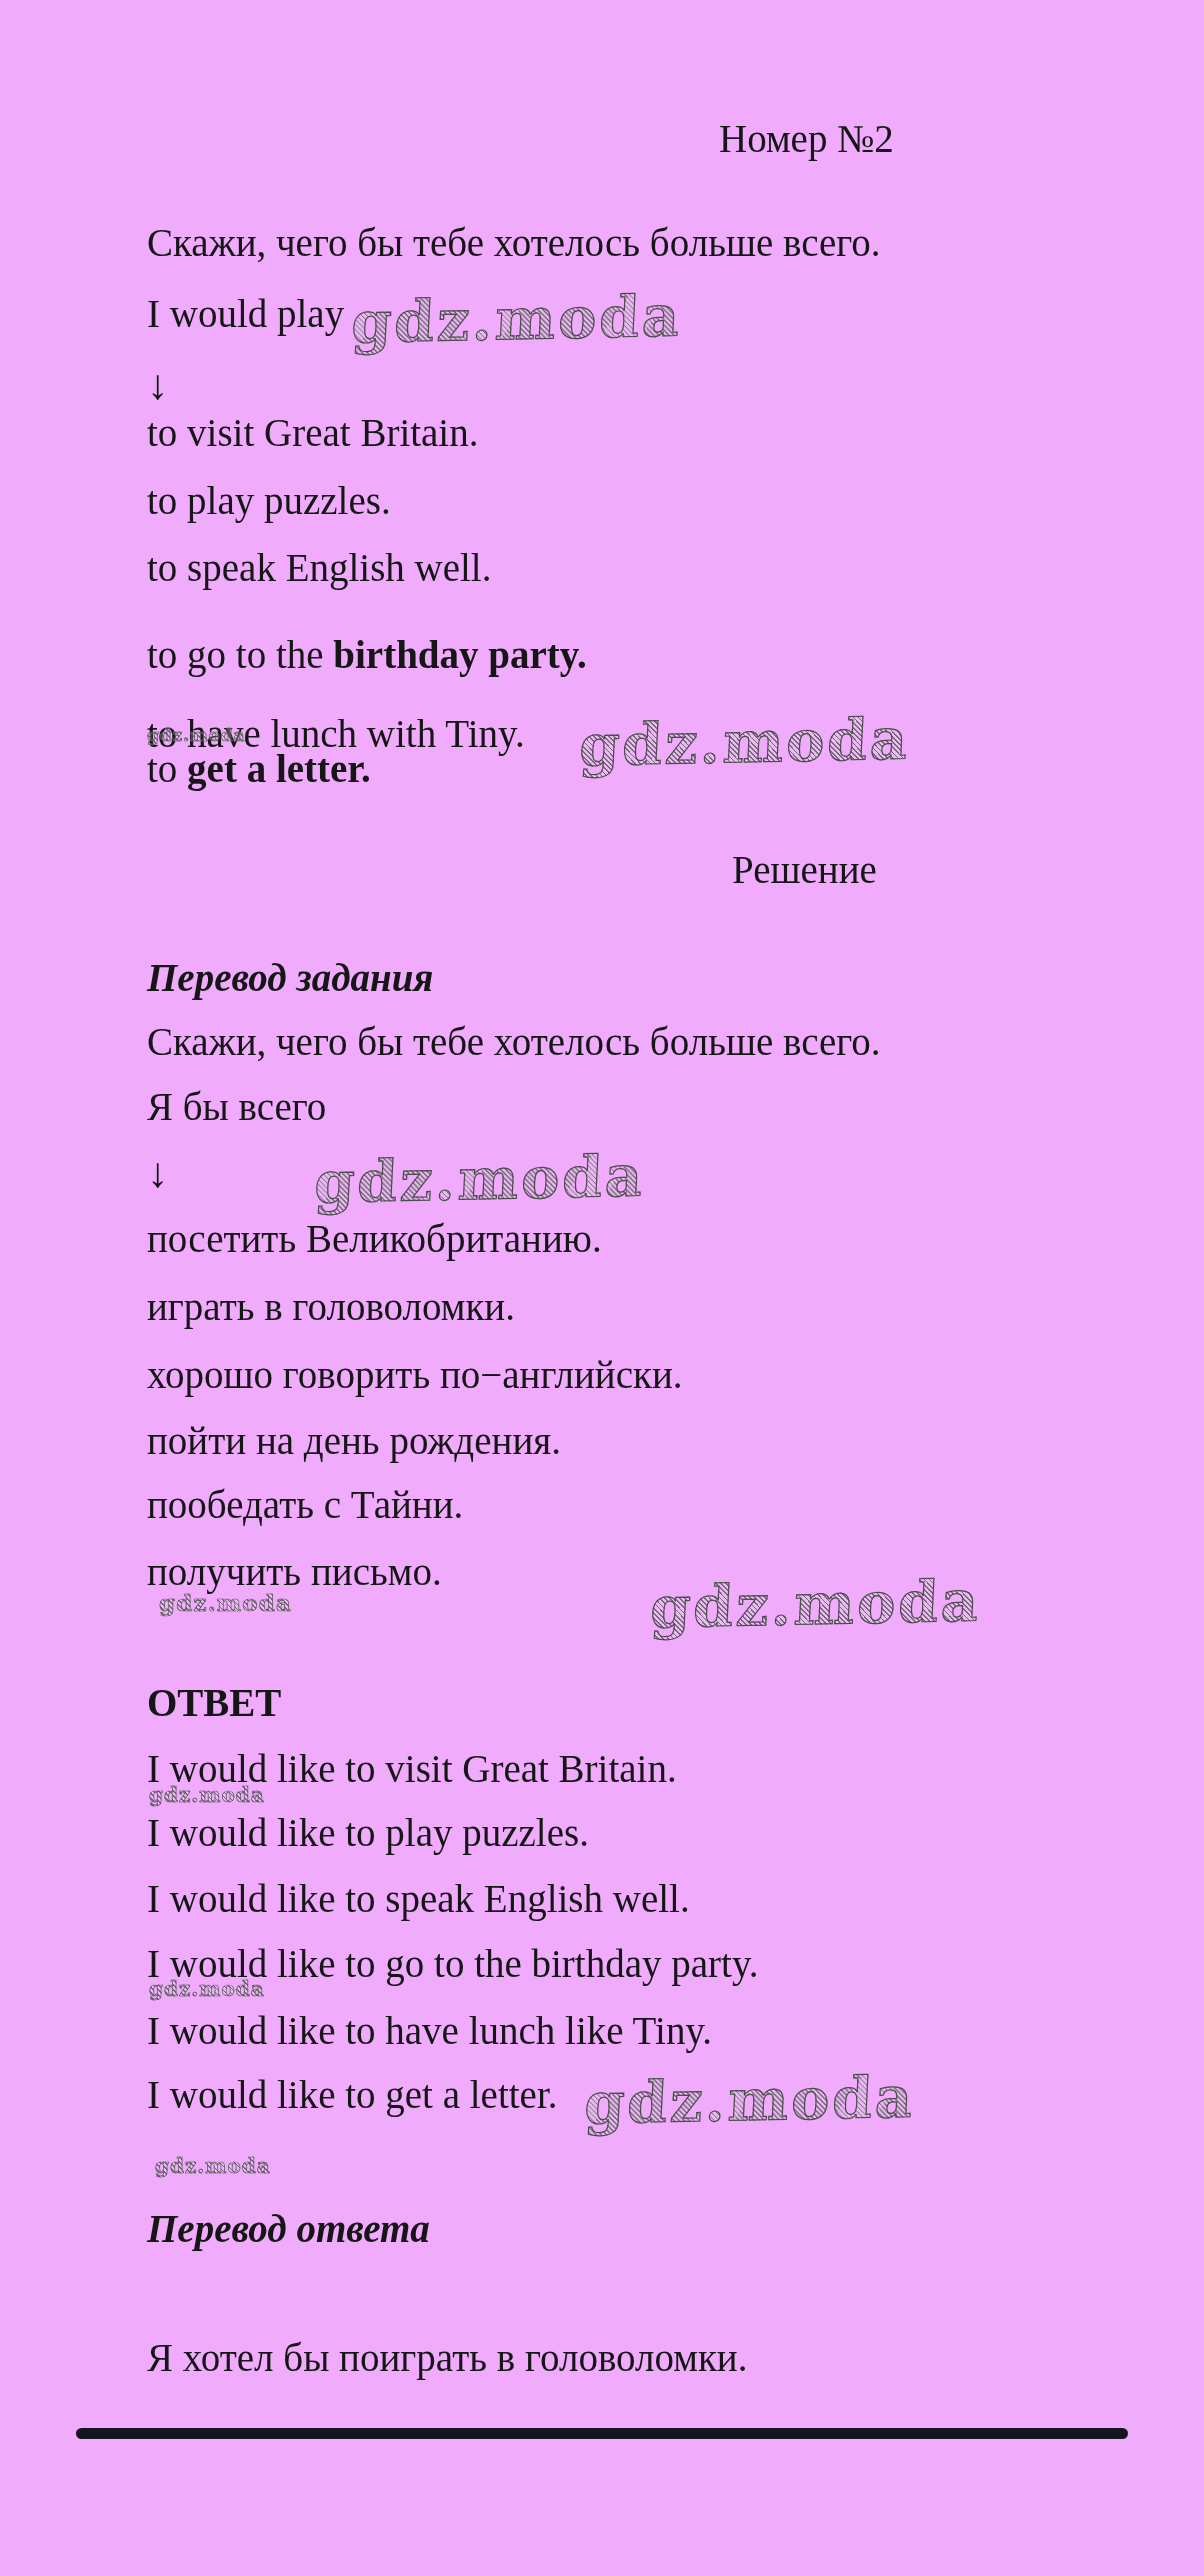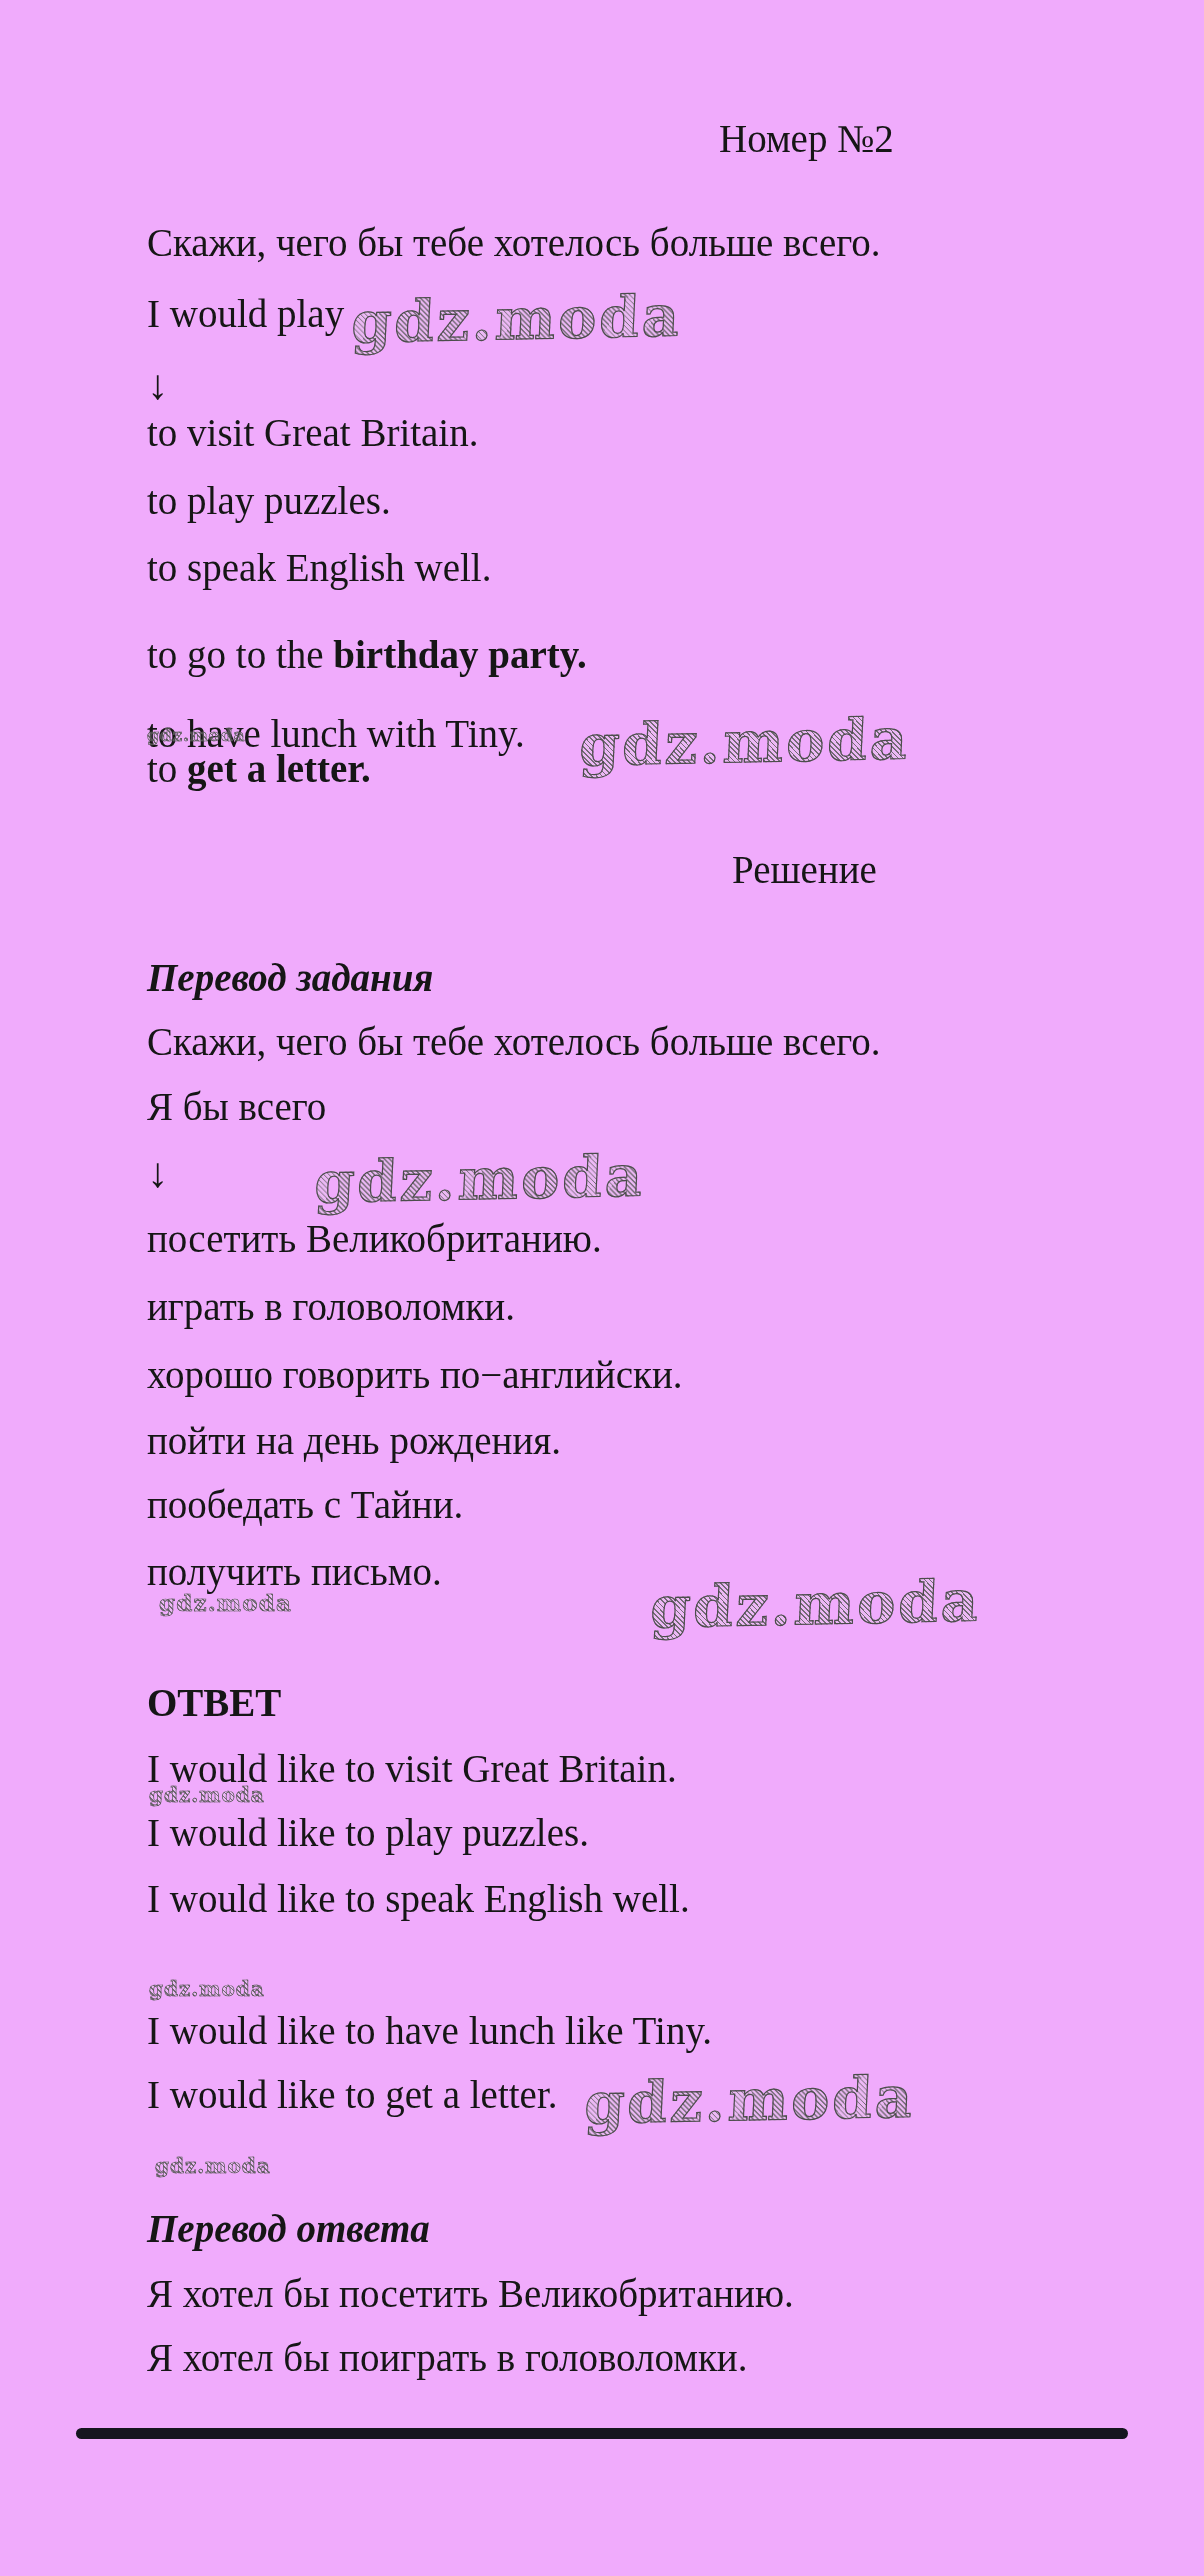--- a/index.html
+++ b/index.html
@@ -123,32 +123,32 @@
   <span class="wm wm-big wm-abs" style="left:651px; top:1570px;">gdz.moda</span>
 
   <div class="line hdr" style="top:1680px;">ОТВЕТ</div>
 
   <div class="line" style="top:1746px;">I would like to visit Great Britain.</div>
 
   <span class="wm wm-small" style="left:149px; top:1783px; font-size:20px;">gdz.moda</span>
 
   <div class="line" style="top:1810px;">I would like to play puzzles.</div>
   <div class="line" style="top:1876px;">I would like to speak English well.</div>
+  <div class="line" style="top:1941px;">I would like to go to the birthday party.</div>
 
   <span class="wm wm-small" style="left:149px; top:1977px; font-size:20px;">gdz.moda</span>
 
   <div class="line" style="top:2008px;">I would like to have lunch like Tiny.</div>
 
   <div class="line" style="top:2066px;">
     <span>I would like to get a letter.</span><span class="wm wm-big wm-inline" style="margin-left:28px;">gdz.moda</span>
   </div>
 
   <span class="wm wm-small" style="left:155px; top:2154px; font-size:20px;">gdz.moda</span>
 
   <div class="line hdr-italic" style="top:2206px;">Перевод ответа</div>
 
-  <div class="line" style="top:2271px;">Я хотел бы посетить Великобританию.</div>
   <div class="line" style="top:2335px;">Я хотел бы поиграть в головоломки.</div>
 
   <div class="footer-bar"></div>
 
 </div>
 
 
 </body></html>

